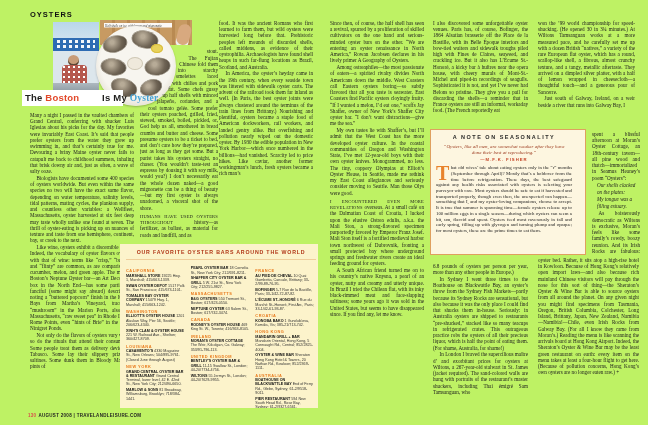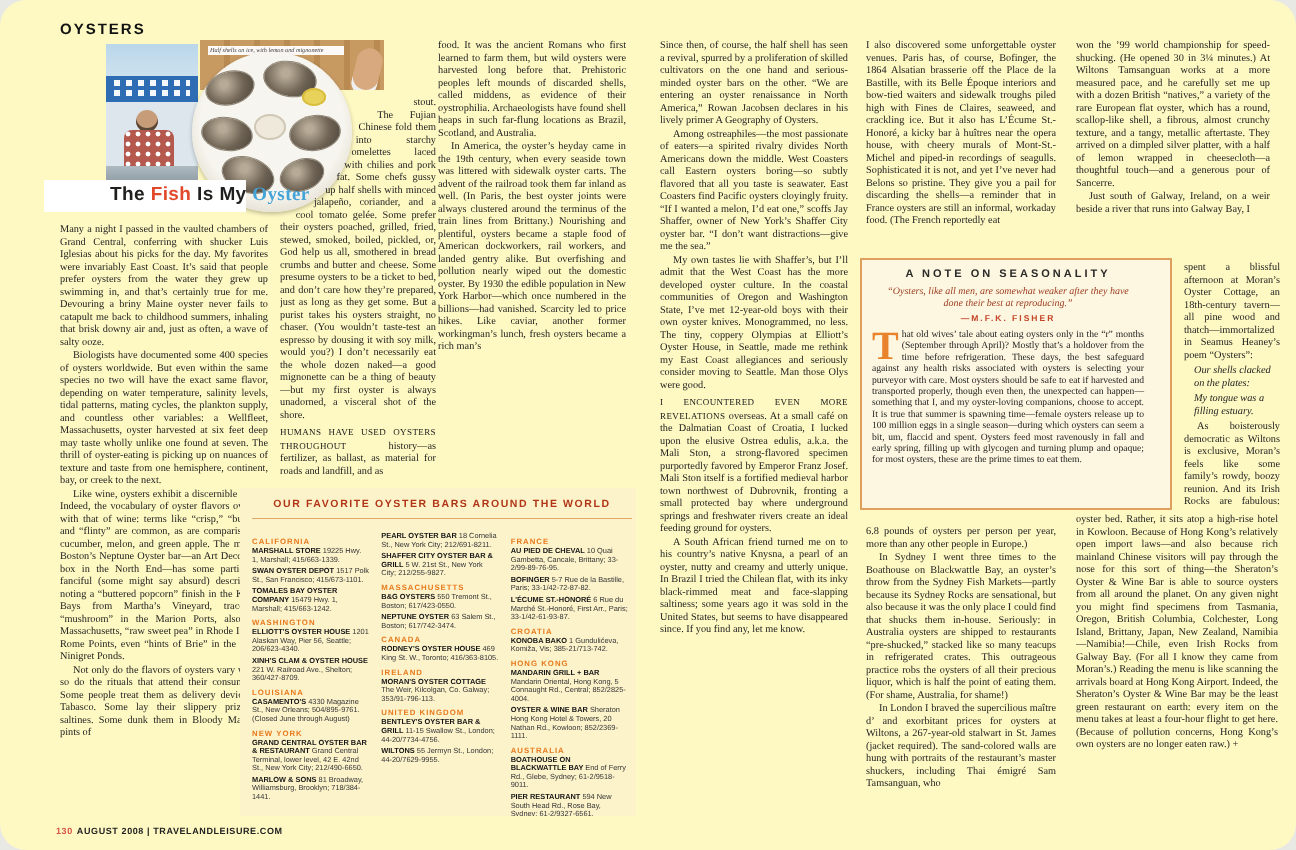--- a/index.html
+++ b/index.html
@@ -1,17 +1,17 @@
 <!DOCTYPE html>
 <html><head>
 <meta charset="utf-8">
 <style>
   html,body{margin:0;padding:0;background:#e8e8e4;}
-  .page{position:relative;width:648px;height:425px;background:#fef9c3;overflow:hidden;
-        font-family:"Liberation Serif",serif;color:#1c1c1c;border-radius:13px;}
+  .page{position:relative;width:648px;height:425px;background:#bef264;overflow:hidden;
+        font-family:"Liberation Serif",serif;color:#1c1c1c;}
   
   .kicker{position:absolute;left:30px;top:10px;font:bold 7.5px "Liberation Sans",sans-serif;
           letter-spacing:1px;color:#111;}
   .footer{position:absolute;left:28px;top:413px;width:400px;height:14px;}
   .footer .in{width:200%;transform:scale(.5);transform-origin:0 0;
           font:bold 9px "Liberation Sans",sans-serif;letter-spacing:.6px;white-space:nowrap;}
   .footer .pg{color:#d8504a;margin-right:4px;}
   .footer .rest{color:#222;}
   
   .photoL{position:absolute;left:53px;top:22px;width:46px;height:70px;overflow:hidden;background:#dce6ec;}
@@ -114,21 +114,21 @@
     <div class="oy" style="left:7px;top:10px;width:24px;height:16px;transform:rotate(-15deg);"></div>
     <div class="oy" style="left:36px;top:5px;width:26px;height:17px;transform:rotate(10deg);"></div>
     <div class="oy" style="left:5px;top:33px;width:25px;height:16px;transform:rotate(8deg);"></div>
     <div class="oy" style="left:49px;top:32px;width:25px;height:17px;transform:rotate(-8deg);"></div>
     <div class="oy" style="left:15px;top:53px;width:26px;height:17px;transform:rotate(18deg);"></div>
     <div class="oy" style="left:44px;top:54px;width:22px;height:15px;transform:rotate(-20deg);"></div>
     <div class="dip"></div>
     <div class="lemon"></div>
   </div>
 
-  <div class="title-band" id="title-band"><span style="color: rgb(31, 31, 29); margin-left: 30px;">The </span><span style="color: rgb(226, 72, 42);">Fish</span><span style="color: rgb(31, 31, 29);"> Is My </span><span style="color: rgb(68, 164, 216); font-family: Liberation Serif, serif;">Oyster</span></div>
+  <div class="title-band" id="title-band"><span style="color: rgb(31, 31, 29);">The </span><span style="color: rgb(226, 72, 42);">Boston</span><span style="color: rgb(31, 31, 29); margin-left: 20px;"> Is My </span><span style="color: rgb(68, 164, 216); font-family: Liberation Serif, serif;">Oyster</span></div>
 
   <div class="col c1">
     <p>Many a night I passed in the vaulted chambers of Grand Central, conferring with shucker Luis Iglesias about his picks for the day. My favorites were invariably East Coast. It’s said that people prefer oysters from the water they grew up swimming in, and that’s certainly true for me. Devouring a briny Maine oyster never fails to catapult me back to childhood summers, inhaling that brisk downy air and, just as often, a wave of salty ooze.</p>
     <p class="indent">Biologists have documented some 400 species of oysters worldwide. But even within the same species no two will have the exact same flavor, depending on water temperature, salinity levels, tidal patterns, mating cycles, the plankton supply, and countless other variables: a Wellfleet, Massachusetts, oyster harvested at six feet deep may taste wholly unlike one found at seven. The thrill of oyster-eating is picking up on nuances of texture and taste from one hemisphere, continent, bay, or creek to the next.</p>
     <p class="indent">Like wine, oysters exhibit a discernible terroir. Indeed, the vocabulary of oyster flavors overlaps with that of wine: terms like “crisp,” “buttery,” and “flinty” are common, as are comparisons to cucumber, melon, and green apple. The menu at Boston’s Neptune Oyster bar—an Art Deco jewel box in the North End—has some particularly fanciful (some might say absurd) descriptions, noting a “buttered popcorn” finish in the Katama Bays from Martha’s Vineyard, traces of “mushroom” in the Marion Ports, also from Massachusetts, “raw sweet pea” in Rhode Island’s Rome Points, even “hints of Brie” in the nearby Ninigret Ponds.</p>
     <p class="indent">Not only do the flavors of oysters vary widely, so do the rituals that attend their consumption. Some people treat them as delivery devices for Tabasco. Some lay their slippery prizes on saltines. Some dunk them in Bloody Marys or pints of</p>
   </div>
 
   <div class="col c2">
     <div class="wrap-spacer"></div>

